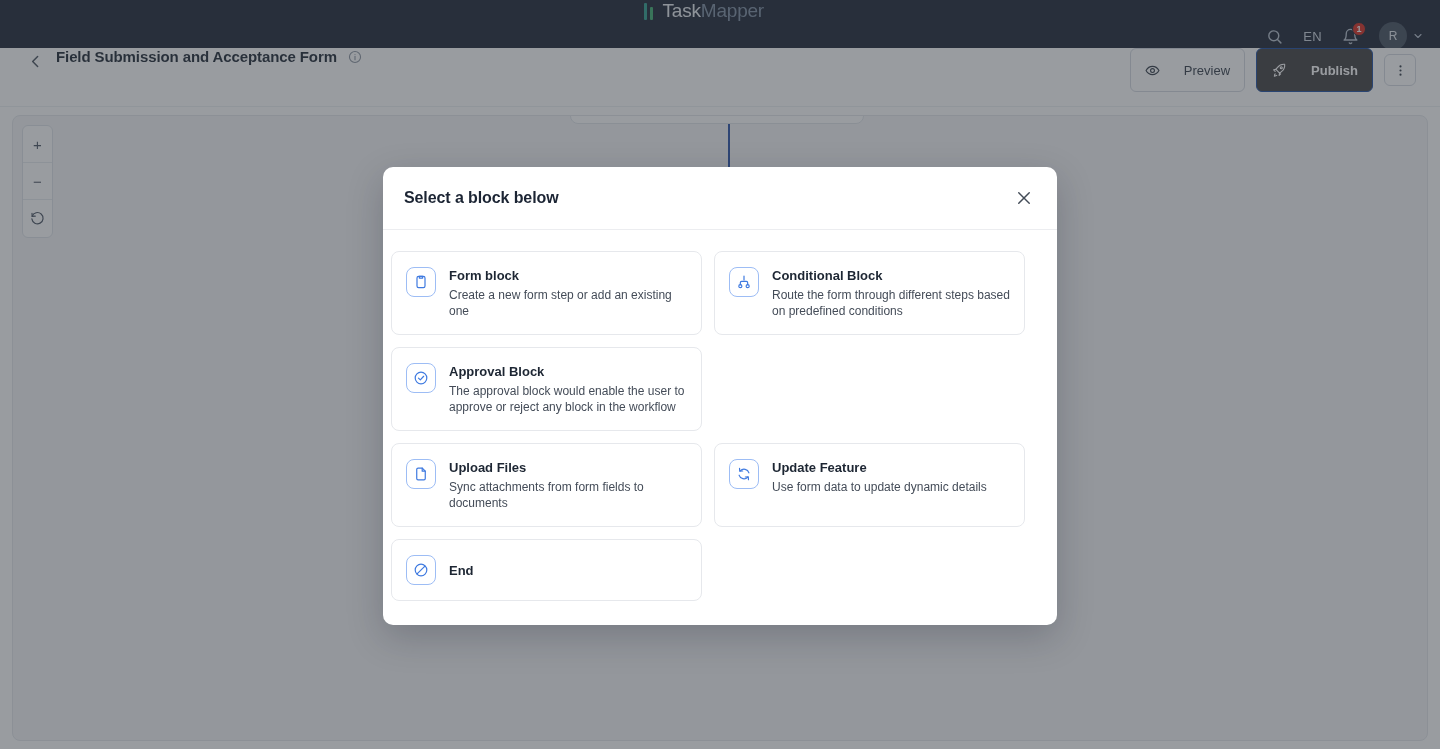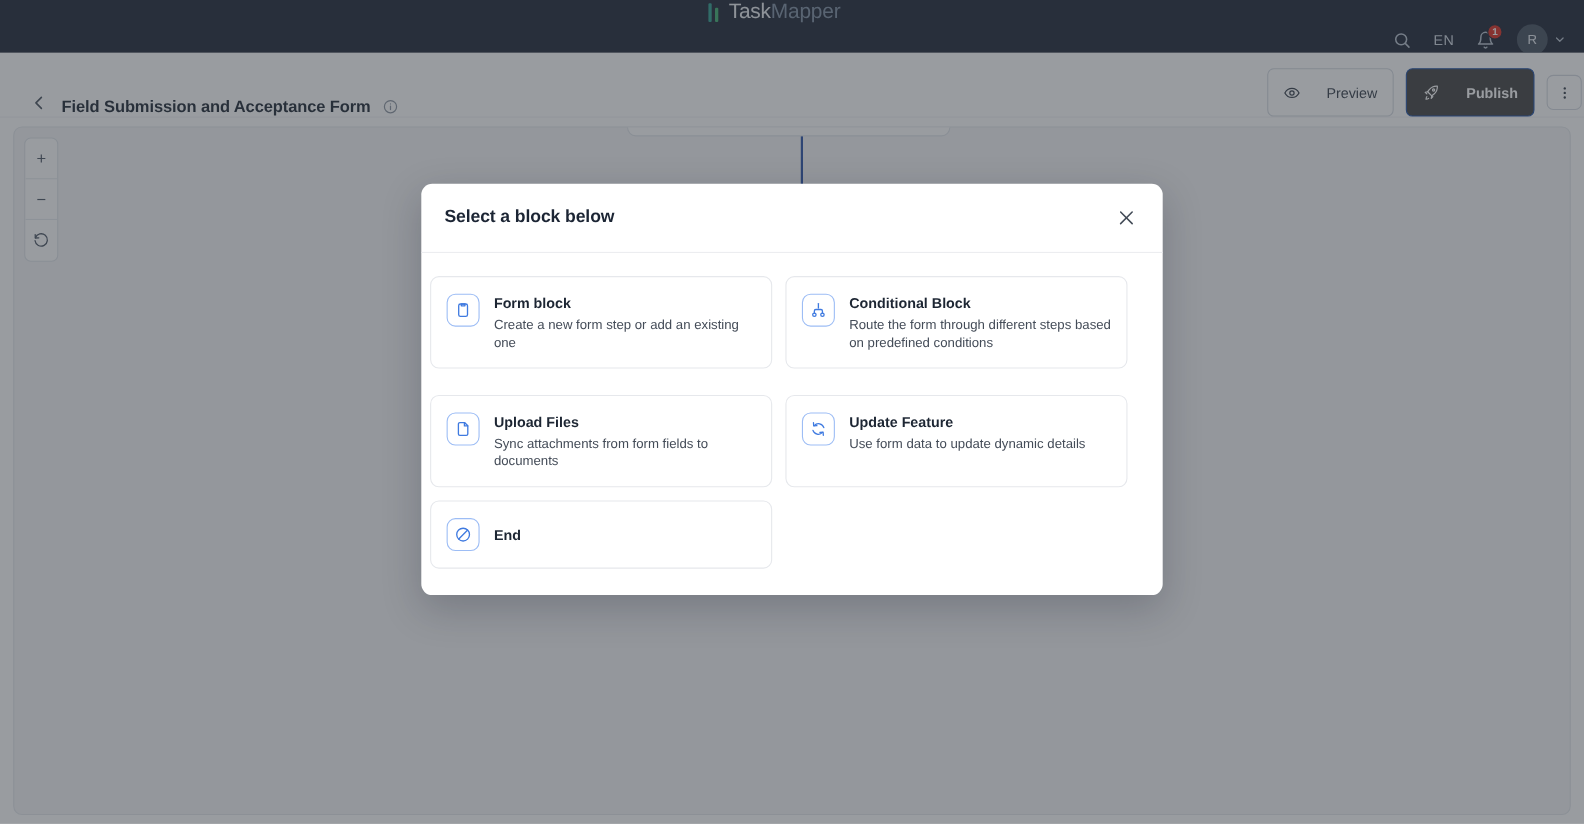--- a/index.html
+++ b/index.html
@@ -57,22 +57,22 @@
     width: 28px; height: 28px; border-radius: 50%;
     background: #45505f; color: #e3e8ee;
     font-size: 12px; display: flex; align-items: center; justify-content: center;
   }
 
   
   .subheader {
     position: absolute; top: 48px; left: 0;
     width: 1440px; height: 59px;
     background: #ffffff;
-    display: flex; align-items: flex-end;
-    padding: 0 2px 0 22px;
+    display: flex; align-items: flex-start;
+    padding: 0 24px 0 22px;
     border-bottom: 1px solid #edf0f3;
   }
   .back-btn {
     width: 26px; height: 26px; display: flex; align-items: center; justify-content: center;
     cursor: pointer; color: #49525e; margin-right: 8px;
   }
   .page-title {
     font-size: 15px; font-weight: bold; color: #1d2633;
     letter-spacing: -0.1px;
   }
@@ -361,20 +361,32 @@
             <circle cx="6.5" cy="18.2" r="2.3"></circle>
             <circle cx="17.5" cy="18.2" r="2.3"></circle>
           </svg>
       </span>
       <span class="block-text">
         <span class="block-title" style="display:block">Conditional Block</span>
         <span class="block-desc" style="display:block">Route the form through different steps based on predefined conditions</span>
       </span>
     </div>
 
+    <div class="block-card grid-r2c1">
+      <span class="block-icon">
+        <svg width="16" height="16" viewBox="0 0 24 24" fill="none" stroke="currentColor" stroke-width="1.8" stroke-linecap="round" stroke-linejoin="round">
+            <circle cx="12" cy="12" r="8.7"></circle>
+            <polyline points="8.2 12.2 11 14.9 16 9.4"></polyline>
+          </svg>
+      </span>
+      <span class="block-text">
+        <span class="block-title" style="display:block">Approval Block</span>
+        <span class="block-desc" style="display:block">The approval block would enable the user to approve or reject any block in the workflow</span>
+      </span>
+    </div>
 
 
     <div class="block-card grid-r3c1">
       <span class="block-icon">
         <svg width="16" height="16" viewBox="0 0 24 24" fill="none" stroke="currentColor" stroke-width="1.8" stroke-linecap="round" stroke-linejoin="round">
             <path d="M14 3.2H7.6A2 2 0 0 0 5.6 5.2v13.6a2 2 0 0 0 2 2h8.8a2 2 0 0 0 2-2V7.6z"></path>
             <polyline points="13.8 3.3 13.8 7.8 18.3 7.8"></polyline>
           </svg>
       </span>
       <span class="block-text">

